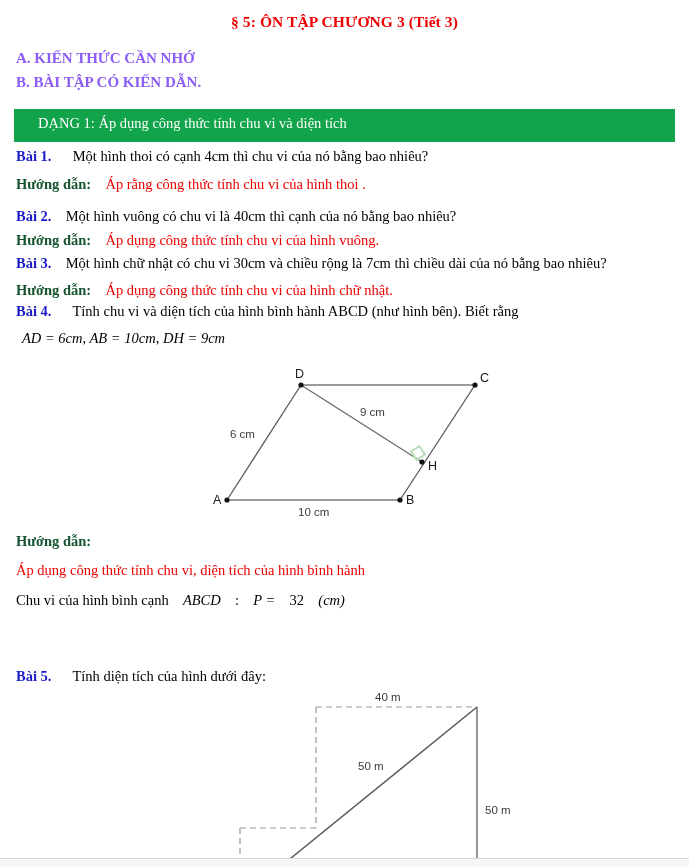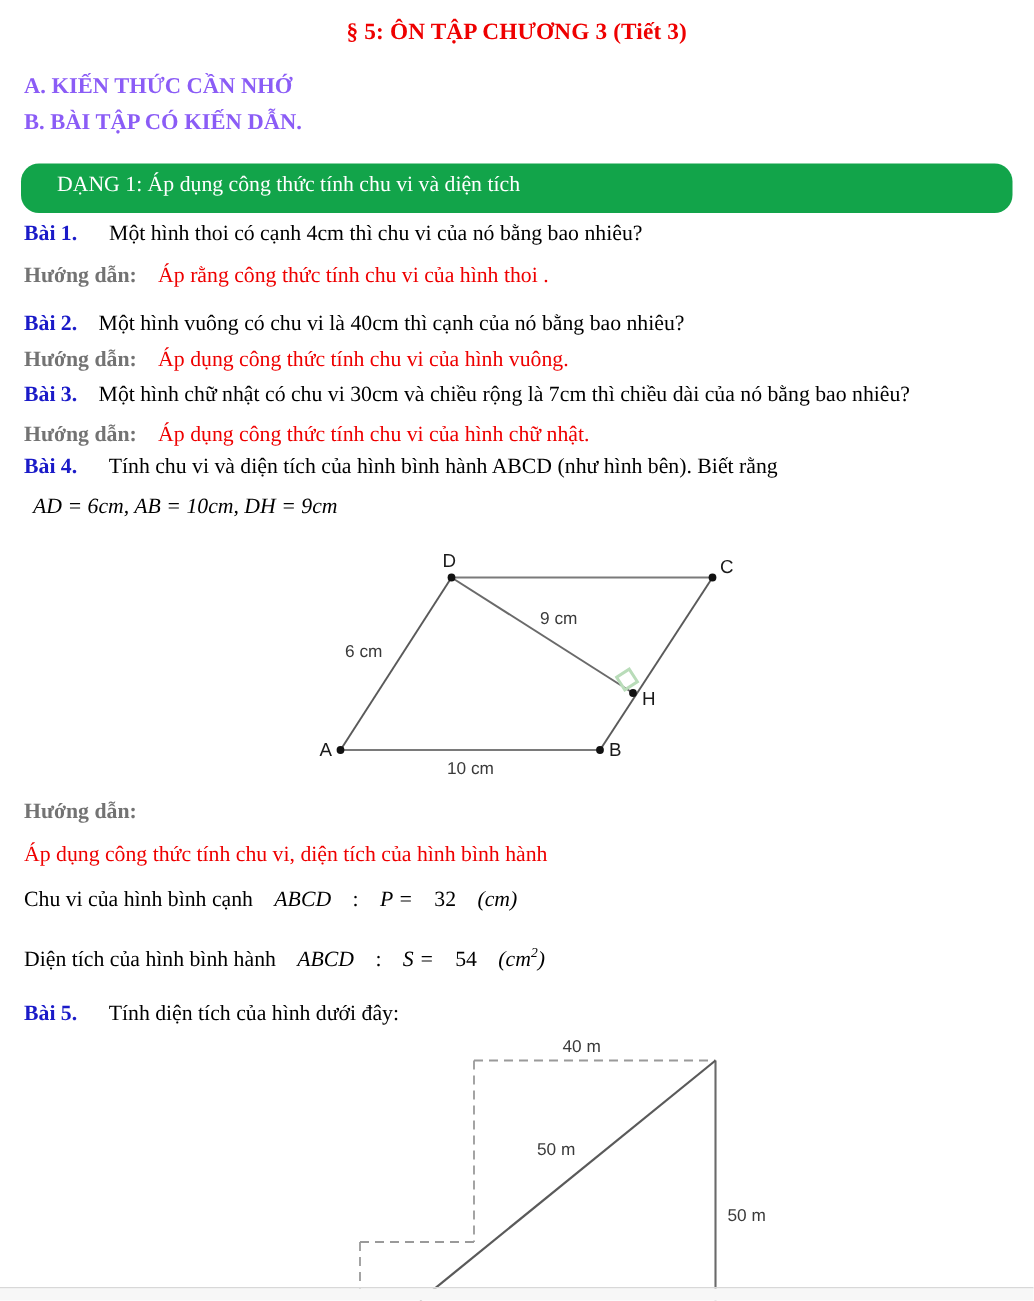--- a/index.html
+++ b/index.html
@@ -50,21 +50,20 @@
   .section-head.b { top: 74px; }
 
   
   .banner {
     position: absolute;
     left: 14px;
     top: 109px;
     width: 661px;
     height: 33px;
     background: #12a44a;
-    border-radius: 12px;
   }
   .banner-text {
     position: absolute;
     left: 24px;
     top: 6px;
     color: #ffffff;
     font-size: 14.5px;
     white-space: nowrap;
   }
 
@@ -74,21 +73,21 @@
     left: 16px;
     font-size: 14.5px;
     white-space: nowrap;
     color: #000;
   }
   .lbl-bai {
     color: #1a1ac8;
     font-weight: bold;
   }
   .lbl-huong {
-    color: #737373;
+    color: #14532d;
     font-weight: bold;
   }
   .red {
     color: #ee0000;
   }
   .gap-sm { display: inline-block; width: 7px; }
   .gap-md { display: inline-block; width: 14px; }
 
   .l-bai1   { top: 148px; }
   .l-hd1    { top: 176px; }
@@ -245,33 +244,20 @@
     <span class="gap-sm"></span>
     <span>:</span>
     <span class="gap-sm"></span>
     <span class="mathitalic">P =</span>
     <span class="gap-sm"></span>
     <span>32</span>
     <span class="gap-sm"></span>
     <span class="mathitalic">(cm)</span>
   </div>
 
-  <div class="line l-area">
-    <span>Diện tích của hình bình hành</span>
-    <span class="gap-sm"></span>
-    <span class="mathitalic">ABCD</span>
-    <span class="gap-sm"></span>
-    <span>:</span>
-    <span class="gap-sm"></span>
-    <span class="mathitalic">S =</span>
-    <span class="gap-sm"></span>
-    <span>54</span>
-    <span class="gap-sm"></span>
-    <span class="mathitalic">(cm</span><sup class="sq mathitalic">2</sup><span class="mathitalic">)</span>
-  </div>
 
   <div class="line l-bai5">
     <span class="lbl-bai">Bài 5.</span>
     <span class="gap-md"></span>
     <span>Tính diện tích của hình dưới đây:</span>
   </div>
 
   <svg class="fig fig-steps" width="400" height="177" viewBox="0 0 400 177">
 
     <line x1="146" y1="17" x2="307" y2="17" stroke="#9a9a9a" stroke-width="1.2" stroke-dasharray="6,4"></line>

